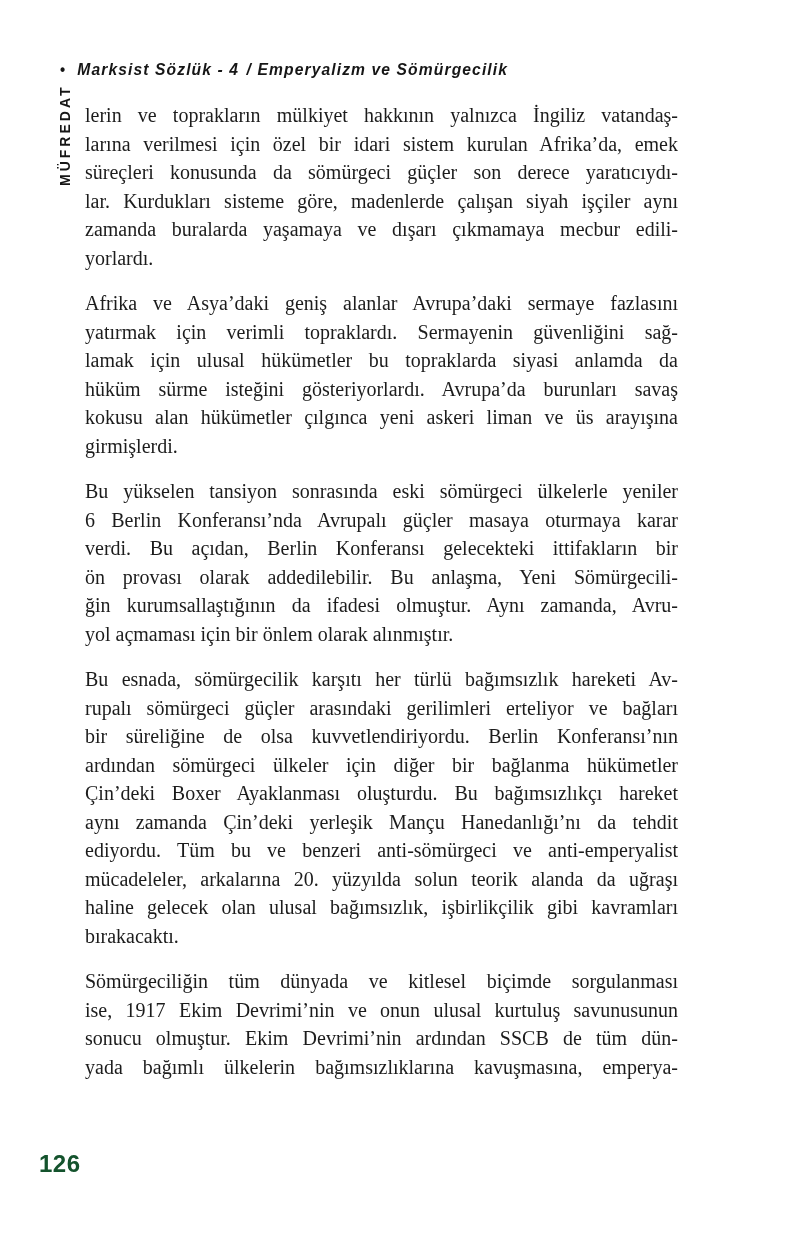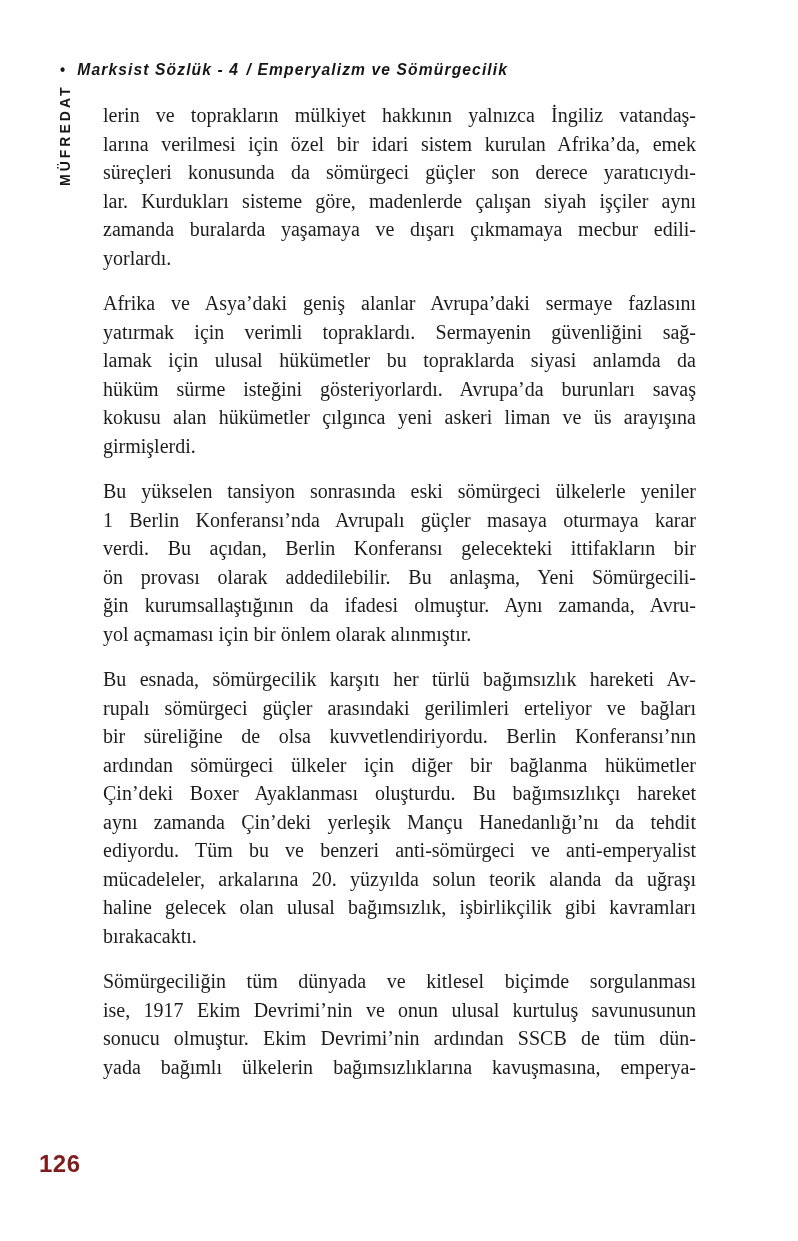--- a/index.html
+++ b/index.html
@@ -46,21 +46,21 @@
     font-weight: 700;
     font-size: 14px;
     letter-spacing: 3px;
     color: #161616;
     white-space: nowrap;
   }
 
   
   .text-block {
     position: absolute;
-    left: 103px; top: 101px;
+    left: 85px; top: 101px;
     width: 593px;
   }
   .paragraph { margin: 0 0 17px 0; }
   .line {
     font-size: 20px;
     line-height: 28.5px;
     text-align: justify;
     text-align-last: justify;
     text-justify: inter-word;
     white-space: normal;
@@ -69,21 +69,21 @@
   .line.last { text-align-last: left; }
 
   
   .page-number {
     position: absolute;
     left: 39px; top: 1150px;
     font-family: "Liberation Sans", sans-serif;
     font-weight: 700;
     font-size: 24px;
     letter-spacing: 0.5px;
-    color: #7f1d1d;
+    color: #14532d;
   }
 </style>
 </head>
 <body>
 
 <div>
 
   <div class="running-header">
     <span class="bullet">•</span><span class="series">Marksist Sözlük - 4</span><span class="sep">/</span><span class="chapter">Emperyalizm ve Sömürgecilik</span>
   </div>
@@ -102,21 +102,21 @@
       <div class="paragraph">
         <div class="line">Afrika ve Asya’daki geniş alanlar Avrupa’daki sermaye fazlasını</div>
         <div class="line">yatırmak için verimli topraklardı. Sermayenin güvenliğini sağ-</div>
         <div class="line">lamak için ulusal hükümetler bu topraklarda siyasi anlamda da</div>
         <div class="line">hüküm sürme isteğini gösteriyorlardı. Avrupa’da burunları savaş</div>
         <div class="line">kokusu alan hükümetler çılgınca yeni askeri liman ve üs arayışına</div>
         <div class="line last">girmişlerdi.</div>
       </div>
       <div class="paragraph">
         <div class="line">Bu yükselen tansiyon sonrasında eski sömürgeci ülkelerle yeniler</div>
-        <div class="line">1 Berlin Konferansı’nda Avrupalı güçler masaya oturmaya karar</div>
+        <div class="line">6 Berlin Konferansı’nda Avrupalı güçler masaya oturmaya karar</div>
         <div class="line">verdi. Bu açıdan, Berlin Konferansı gelecekteki ittifakların bir</div>
         <div class="line">ön provası olarak addedilebilir. Bu anlaşma, Yeni Sömürgecili-</div>
         <div class="line">ğin kurumsallaştığının da ifadesi olmuştur. Aynı zamanda, Avru-</div>
         <div class="line last">yol açmaması için bir önlem olarak alınmıştır.</div>
       </div>
       <div class="paragraph">
         <div class="line">Bu esnada, sömürgecilik karşıtı her türlü bağımsızlık hareketi Av-</div>
         <div class="line">rupalı sömürgeci güçler arasındaki gerilimleri erteliyor ve bağları</div>
         <div class="line">bir süreliğine de olsa kuvvetlendiriyordu. Berlin Konferansı’nın</div>
         <div class="line">ardından sömürgeci ülkeler için diğer bir bağlanma hükümetler</div>

